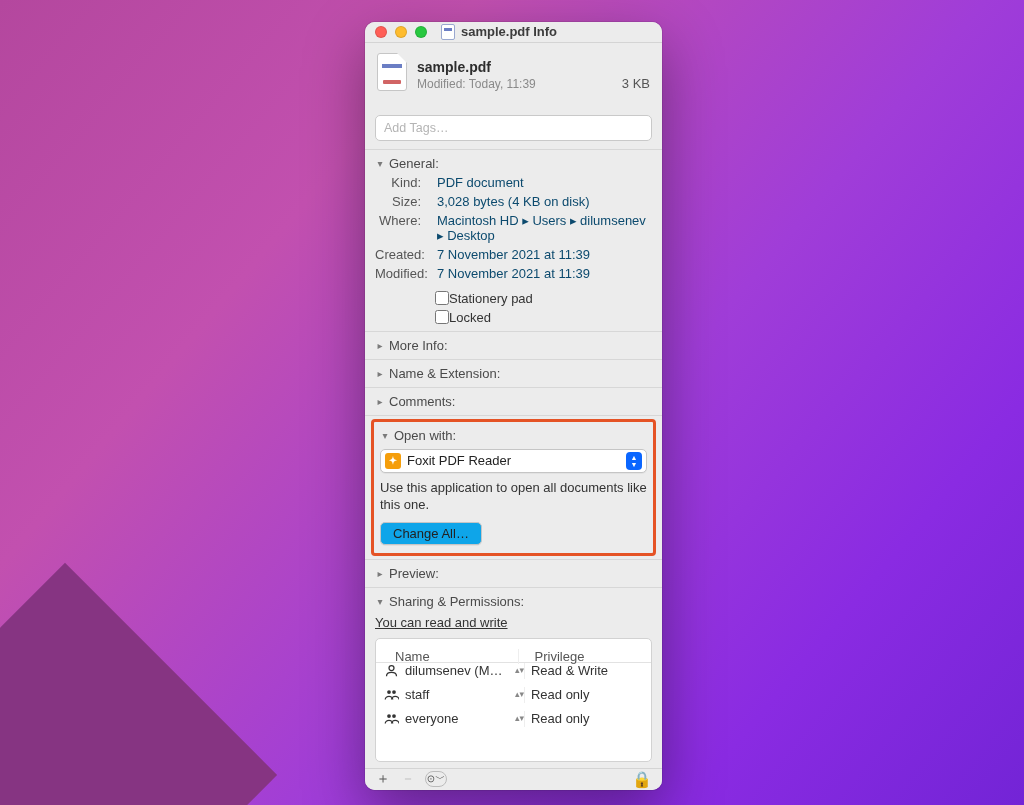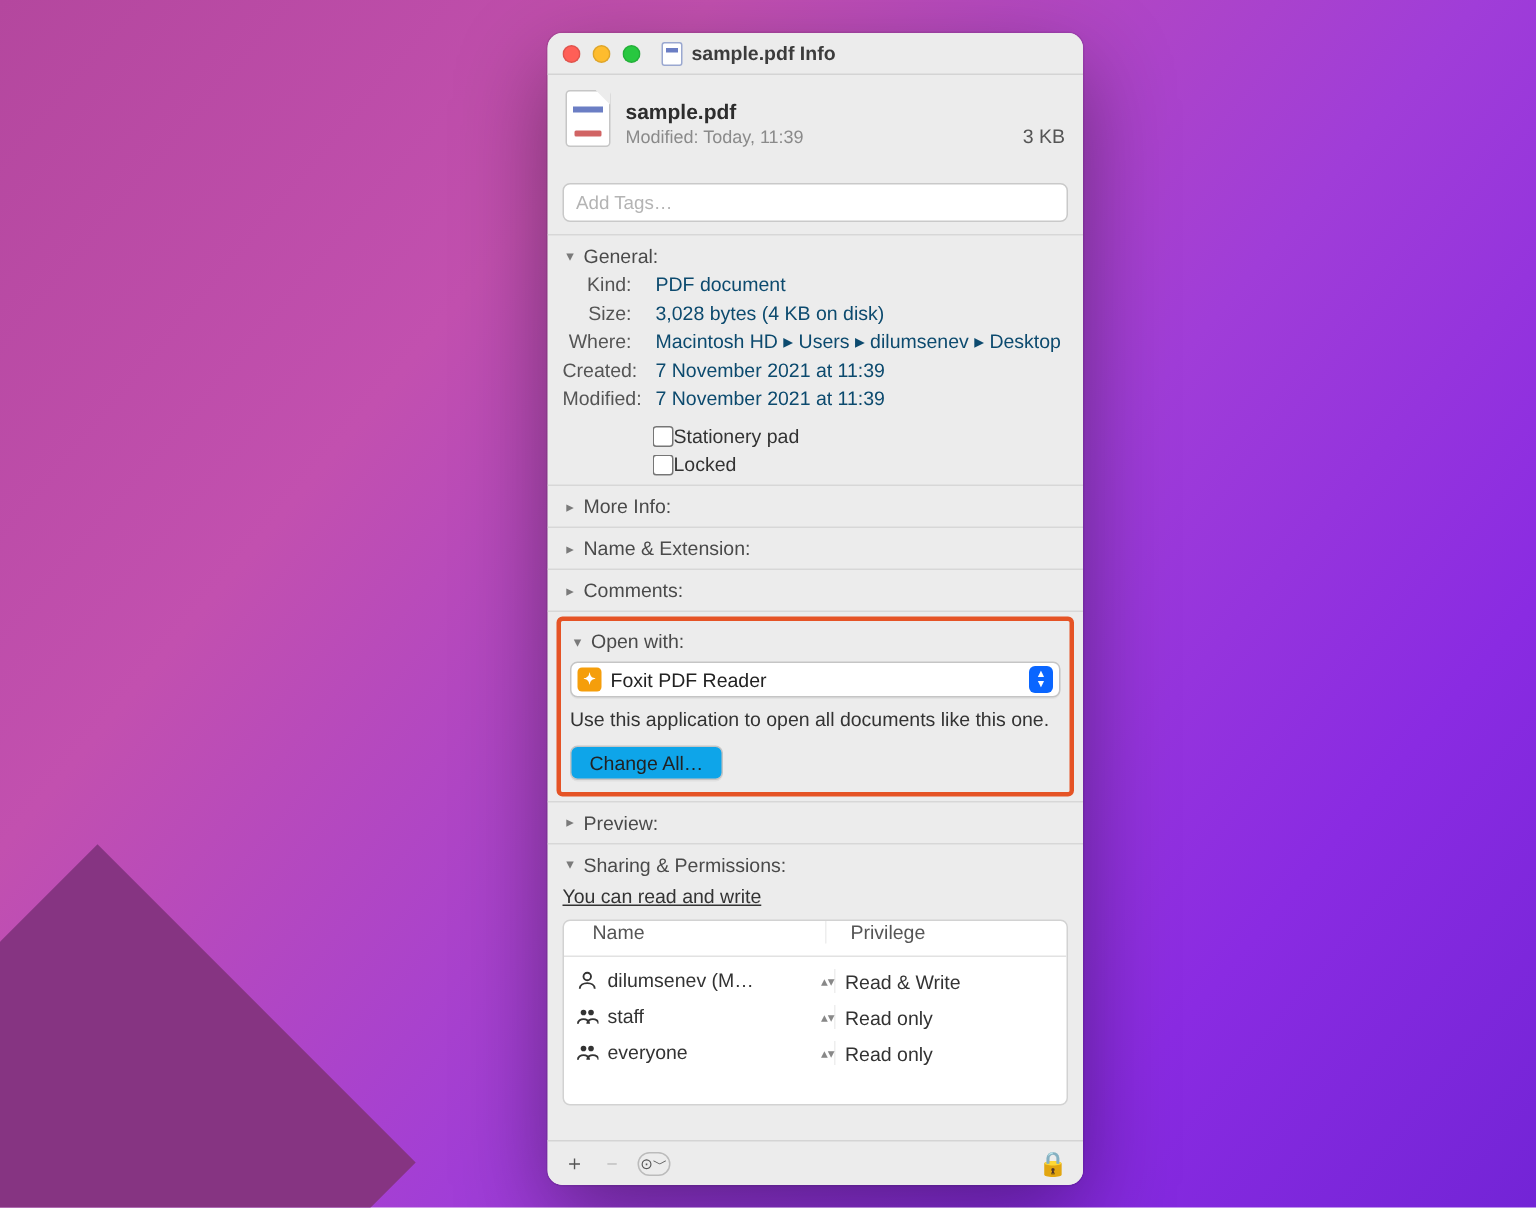--- a/index.html
+++ b/index.html
@@ -15,21 +15,21 @@
     left: -85px; bottom: -120px;
     width: 300px; height: 300px;
     background: #9c3c97;
     transform: rotate(45deg);
     filter: brightness(0.86);
   }
 
   .window {
     position: absolute;
     left: 365px; top: 22px;
-    width: 357px; height: 768px;
+    width: 297px; height: 768px;
     background: #ececec;
     border-radius: 10px;
     box-shadow: 0 22px 60px rgba(0,0,0,0.38), 0 0 0 1px rgba(0,0,0,0.08);
     display: flex; flex-direction: column;
     overflow: hidden;
     font-size: 13px;
     color: #333;
   }
 
   .titlebar {
@@ -118,21 +118,21 @@
     display:inline-block; padding: 3px 12px;
     background:#0ea5e9;border:1px solid #c5c5c5;border-radius:5px;
     font-size:13px;color:#222;box-shadow:0 1px 0 rgba(0,0,0,0.05);
   }
 
   .perm-note{font-size:13px;color:#333;margin:6px 0 8px 0;text-decoration:underline;}
   .perm-table{
     background:#fff;border:1px solid #d2d2d2;border-radius:5px;
     width:100%;font-size:13px;
   }
-  .perm-row{display:flex;align-items:flex-end;height:24px;}
+  .perm-row{display:flex;align-items:flex-start;height:24px;}
   .perm-row.header{border-bottom:1px solid #e2e2e2;color:#555;}
   .perm-row.empty{height:26px;}
   .col-name{flex:1.08;display:flex;align-items:center;gap:6px;padding-left:7px;border-right:1px solid #eee;overflow:hidden;white-space:nowrap;}
   .col-priv{flex:0.92;display:flex;align-items:center;padding-left:6px;position:relative;}
   .priv-sort{position:absolute;left:-10px;color:#888;font-size:9px;line-height:8px;display:flex;flex-direction:column;}
   .uicon{width:16px;height:16px;display:flex;align-items:center;justify-content:center;}
 
   .footer{
     margin-top:auto;border-top:1px solid #d4d4d4;background:#ececec;
     height:30px;display:flex;align-items:center;padding:0 10px;gap:9px;

